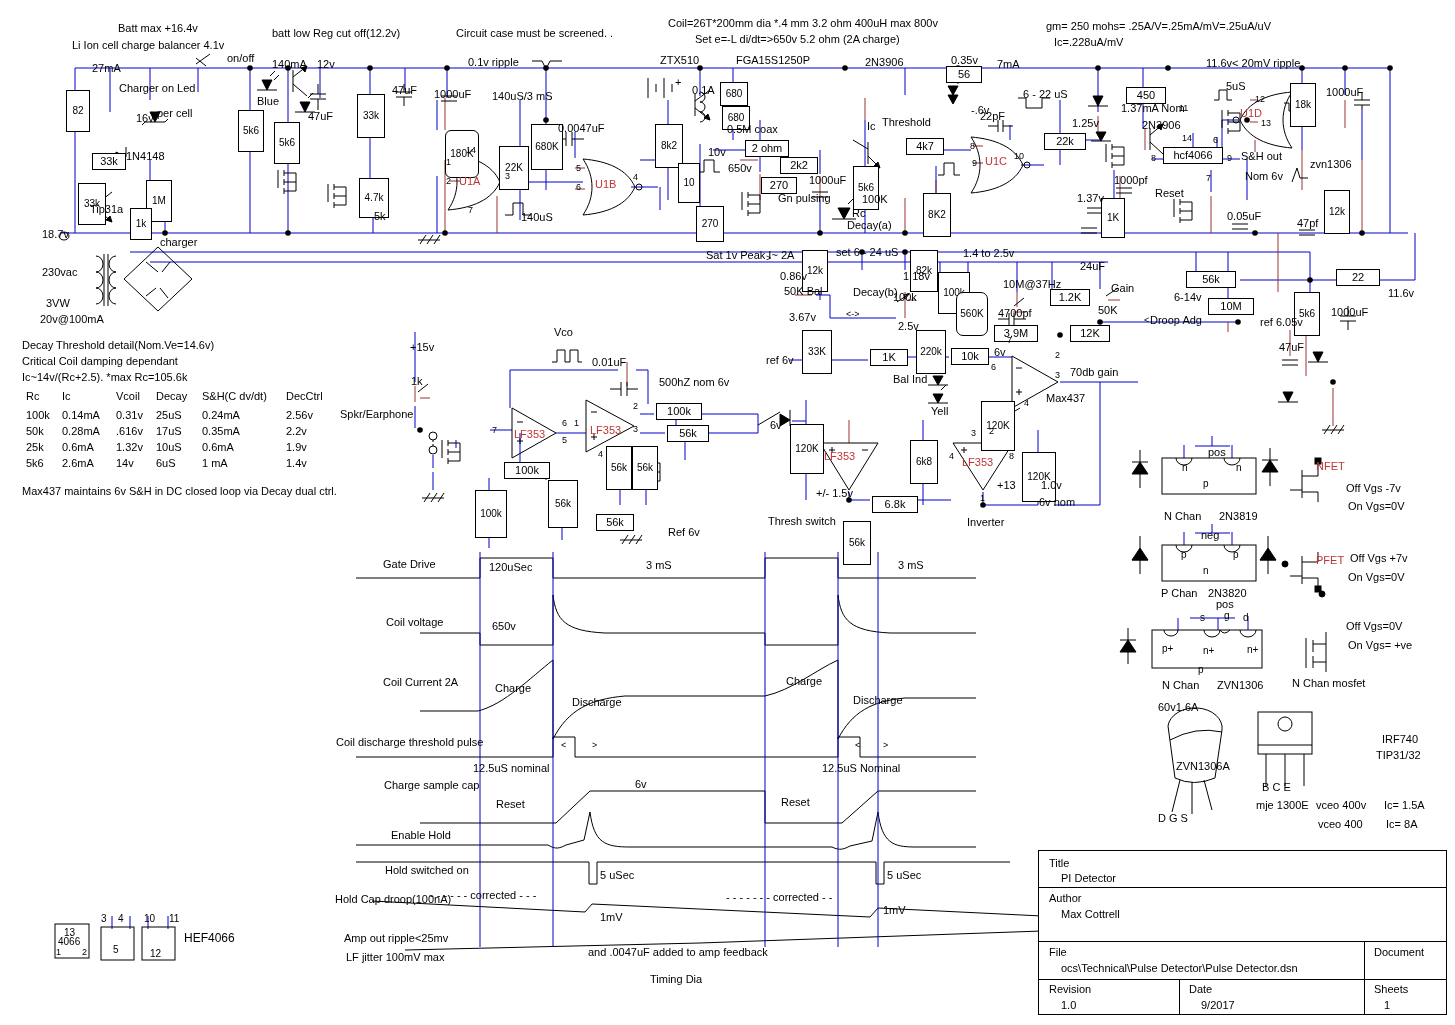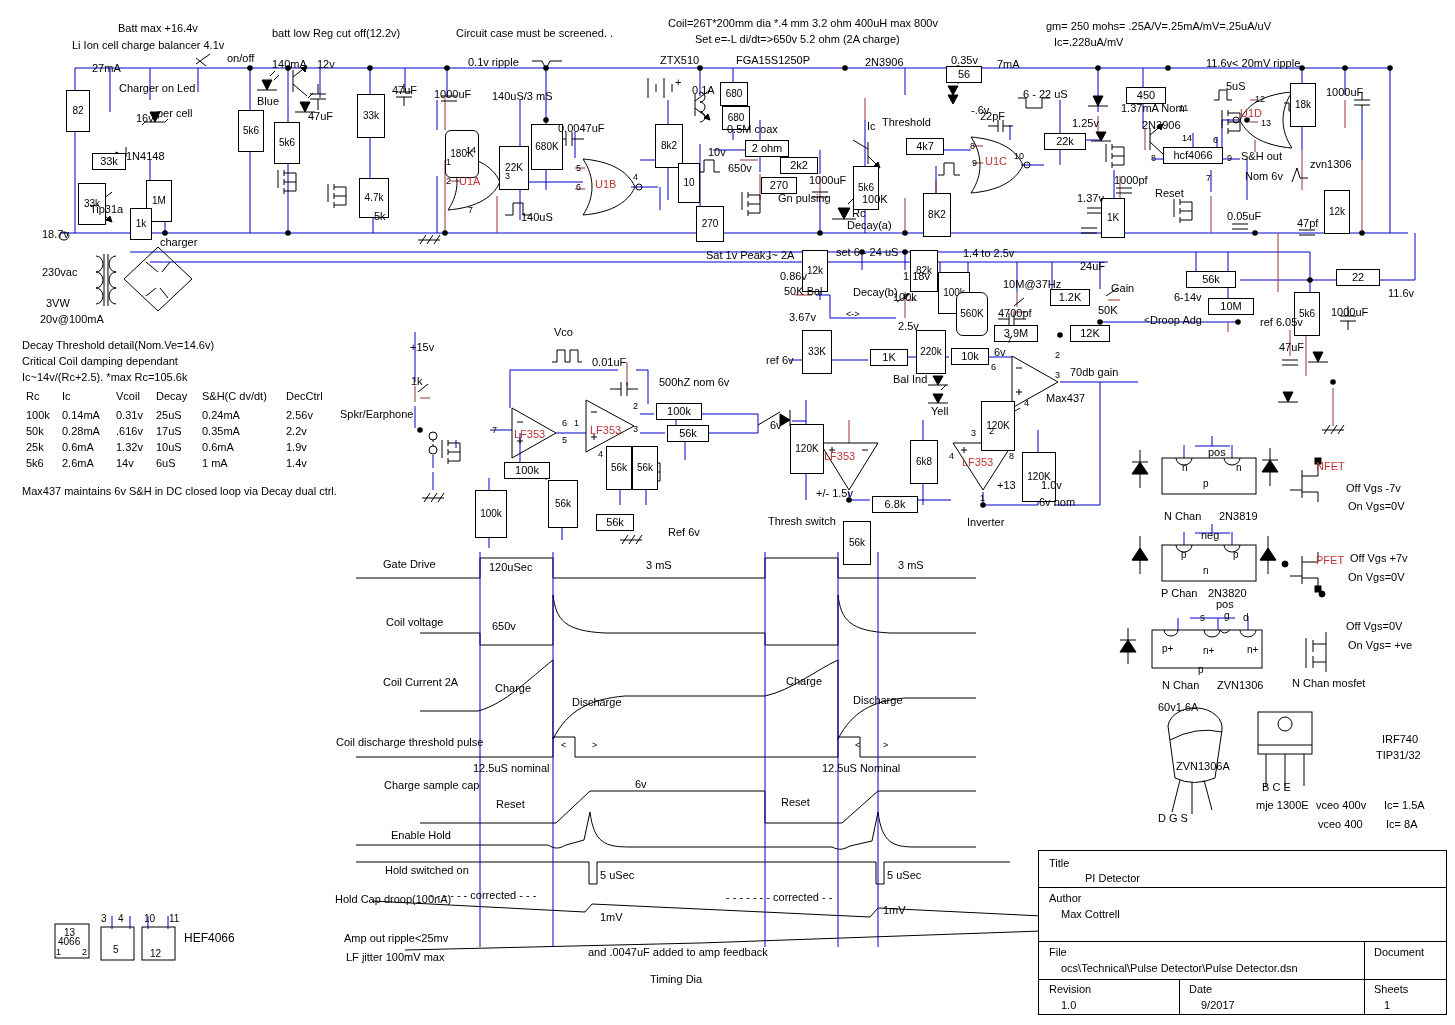--- a/index.html
+++ b/index.html
@@ -544,21 +544,21 @@
       <span class="lbl" style="left: 650px; top: 973px;">Timing Dia</span>
     </div>
 
   <div id="tblock">
     <div class="hline" style="left:0;top:36px;width:407px;"></div>
     <div class="hline" style="left:0;top:90px;width:407px;"></div>
     <div class="hline" style="left:0;top:128px;width:407px;"></div>
     <div class="vline" style="left:325px;top:90px;height:73px;"></div>
     <div class="vline" style="left:140px;top:128px;height:35px;"></div>
     <span class="cell-lab" style="left:10px;top:6px;">Title</span>
-    <span class="cell-val" style="left:22px;top:21px;margin-left:24px;">PI Detector</span>
+    <span class="cell-val" style="left:22px;top:21px;">PI Detector</span>
     <span class="cell-lab" style="left:10px;top:41px;">Author</span>
     <span class="cell-val" style="left:22px;top:57px;">Max Cottrell</span>
     <span class="cell-lab" style="left:10px;top:95px;">File</span>
     <span class="cell-val" style="left:22px;top:111px;">ocs\Technical\Pulse Detector\Pulse Detector.dsn</span>
     <span class="cell-lab" style="left:335px;top:95px;">Document</span>
     <span class="cell-lab" style="left:10px;top:132px;">Revision</span>
     <span class="cell-val" style="left:22px;top:148px;">1.0</span>
     <span class="cell-lab" style="left:150px;top:132px;">Date</span>
     <span class="cell-val" style="left:162px;top:148px;">9/2017</span>
     <span class="cell-lab" style="left:335px;top:132px;">Sheets</span>

